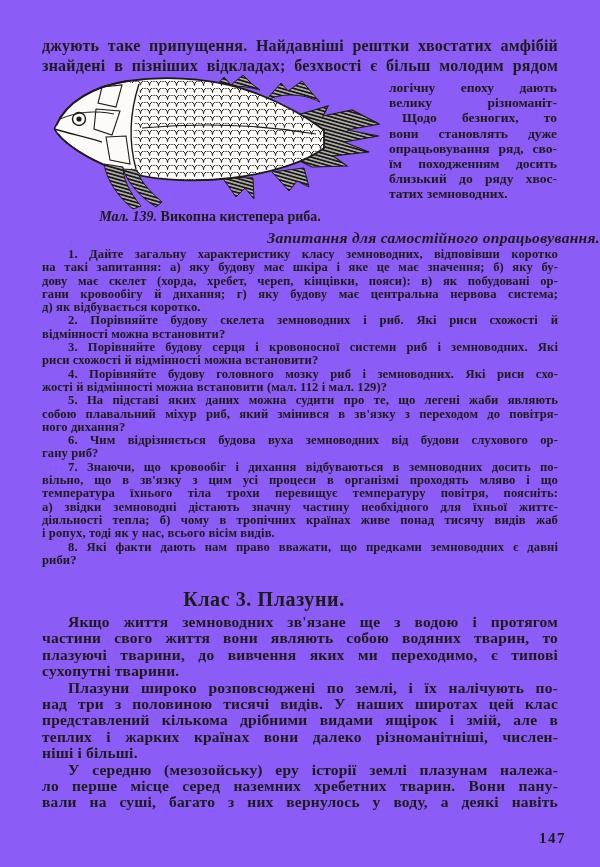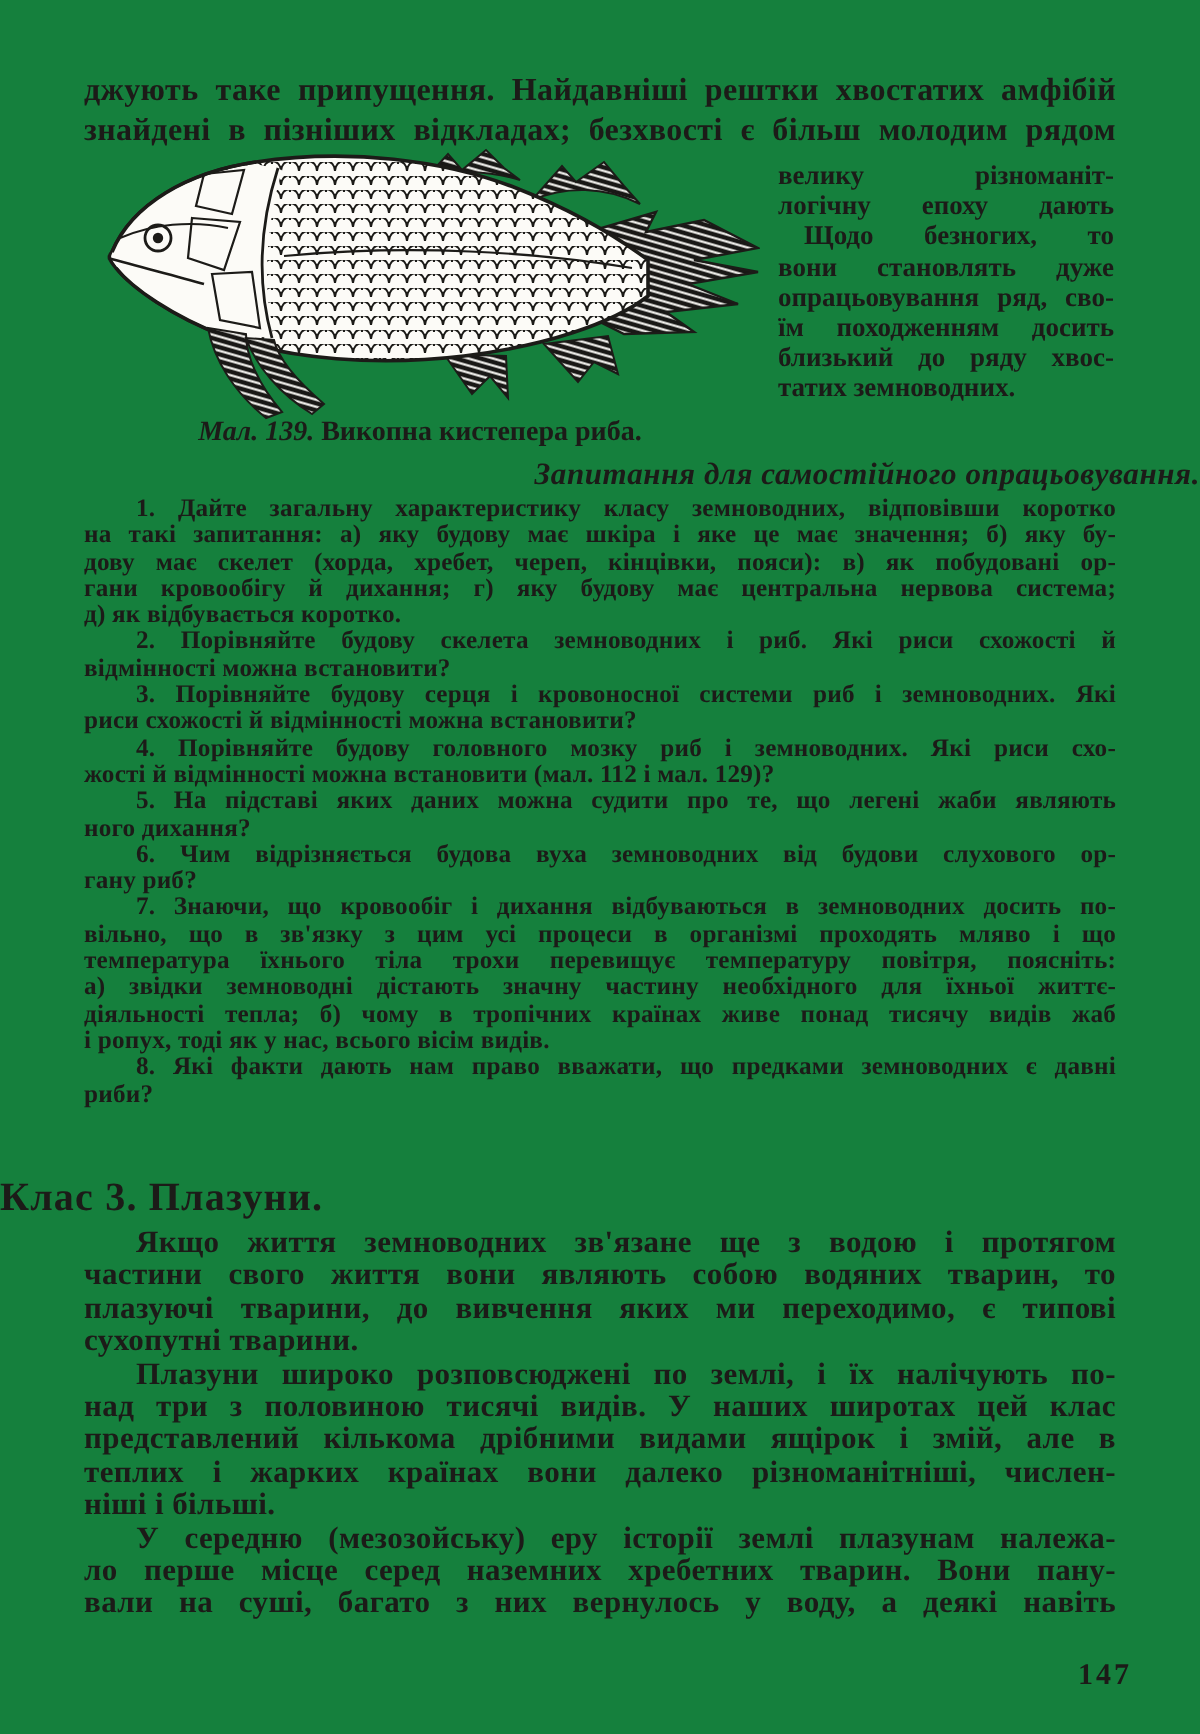--- a/index.html
+++ b/index.html
@@ -1,38 +1,38 @@
 <!DOCTYPE html>
 <html><head>
 <meta charset="utf-8">
 <style>
   html,body{margin:0;padding:0;background:#e8e6e0;}
   .page{
     position:relative;width:600px;height:867px;margin:0 auto;
-    background:#15803d;color:#1c1b18;overflow:hidden;
+    background:#8b5cf6;color:#1c1b18;overflow:hidden;
     font-family:"Liberation Serif","DejaVu Serif",serif;
   }
   .jline{text-align:justify;text-align-last:justify;white-space:normal;}
   .jline.end{text-align-last:auto;}
   #top-text{position:absolute;left:42px;top:36px;width:516px;
     font-size:16px;line-height:20px;font-weight:bold;letter-spacing:.2px;}
   #fish-figure{position:absolute;left:46px;top:74px;width:334px;height:140px;}
   #right-col{position:absolute;left:389px;top:80px;width:168px;
     font-size:13.5px;line-height:15.2px;font-weight:bold;}
   #right-col .ind{padding-left:13px;}
   #figure-caption{position:absolute;left:60px;top:209px;width:300px;
     text-align:center;font-size:14px;font-weight:bold;}
   #figure-caption .cap-label{font-style:italic;}
   #questions-heading{position:absolute;left:0;top:229px;width:600px;
     text-align:right;font-size:15.5px;font-weight:bold;font-style:italic;letter-spacing:.3px;}
   #questions{position:absolute;left:42px;top:248px;width:516px;
     font-size:12.6px;line-height:13.3px;font-weight:bold;letter-spacing:.1px;}
   #questions .ind{padding-left:26px;}
   #class-heading{position:absolute;left:0;top:588px;width:528px;
-    font-size:20px;font-weight:bold;letter-spacing:.6px;}
+    text-align:center;font-size:20px;font-weight:bold;letter-spacing:.6px;}
   #main-text{position:absolute;left:42px;top:614px;width:516px;
     font-size:15.5px;line-height:16.4px;font-weight:bold;letter-spacing:.2px;}
   #main-text .ind{padding-left:26px;}
   #page-number{position:absolute;left:539px;top:830px;
     font-size:15px;font-weight:bold;letter-spacing:1.5px;}
   svg{display:block;}
 </style>
 </head>
 <body>
 
@@ -83,22 +83,22 @@
       <path d="M56,13 L76,11 L70,33 L52,29 Z" fill="none" stroke="#1c1b18" stroke-width="1.1"></path>
       <path d="M50,35 L74,37 L66,61 L48,55 Z" fill="none" stroke="#1c1b18" stroke-width="1.1"></path>
       <path d="M60,63 L80,62 L84,90 L64,86 Z" fill="none" stroke="#1c1b18" stroke-width="1.1"></path>
 
       <path d="M58,90 C61,106 71,122 87,135 L95,132 C83,118 77,104 77,93 Z" fill="url(#ht)" stroke="#1c1b18" stroke-width="1"></path>
       <path d="M77,95 C82,109 94,123 110,133 L116,128 C102,116 93,105 91,96 Z" fill="url(#ht)" stroke="#1c1b18" stroke-width="1"></path>
     </svg>
   </div>
 
   <div id="right-col">
+      <div class="jline">логічну епоху дають</div>
       <div class="jline">велику різноманіт-</div>
-      <div class="jline">логічну епоху дають</div>
       <div class="jline ind">Щодо безногих, то</div>
       <div class="jline">вони становлять дуже</div>
       <div class="jline">опрацьовування ряд, сво-</div>
       <div class="jline">їм походженням досить</div>
       <div class="jline">близький до ряду хвос-</div>
       <div class="jline end">татих земноводних.</div>
     </div>
 
   <div id="figure-caption">
     <span class="cap-label">Мал. 139.</span>
@@ -113,20 +113,21 @@
       <div class="jline">дову має скелет (хорда, хребет, череп, кінцівки, пояси): в) як побудовані ор-</div>
       <div class="jline">гани кровообігу й дихання; г) яку будову має центральна нервова система;</div>
       <div class="jline end">д) як відбувається коротко.</div>
       <div class="jline ind">2. Порівняйте будову скелета земноводних і риб. Які риси схожості й</div>
       <div class="jline end">відмінності можна встановити?</div>
       <div class="jline ind">3. Порівняйте будову серця і кровоносної системи риб і земноводних. Які</div>
       <div class="jline end">риси схожості й відмінності можна встановити?</div>
       <div class="jline ind">4. Порівняйте будову головного мозку риб і земноводних. Які риси схо-</div>
       <div class="jline end">жості й відмінності можна встановити (мал. 112 і мал. 129)?</div>
       <div class="jline ind">5. На підставі яких даних можна судити про те, що легені жаби являють</div>
+      <div class="jline">собою плавальний міхур риб, який змінився в зв'язку з переходом до повітря-</div>
       <div class="jline end">ного дихання?</div>
       <div class="jline ind">6. Чим відрізняється будова вуха земноводних від будови слухового ор-</div>
       <div class="jline end">гану риб?</div>
       <div class="jline ind">7. Знаючи, що кровообіг і дихання відбуваються в земноводних досить по-</div>
       <div class="jline">вільно, що в зв'язку з цим усі процеси в організмі проходять мляво і що</div>
       <div class="jline">температура їхнього тіла трохи перевищує температуру повітря, поясніть:</div>
       <div class="jline">а) звідки земноводні дістають значну частину необхідного для їхньої життє-</div>
       <div class="jline">діяльності тепла; б) чому в тропічних країнах живе понад тисячу видів жаб</div>
       <div class="jline end">і ропух, тоді як у нас, всього вісім видів.</div>
       <div class="jline ind">8. Які факти дають нам право вважати, що предками земноводних є давні</div>

